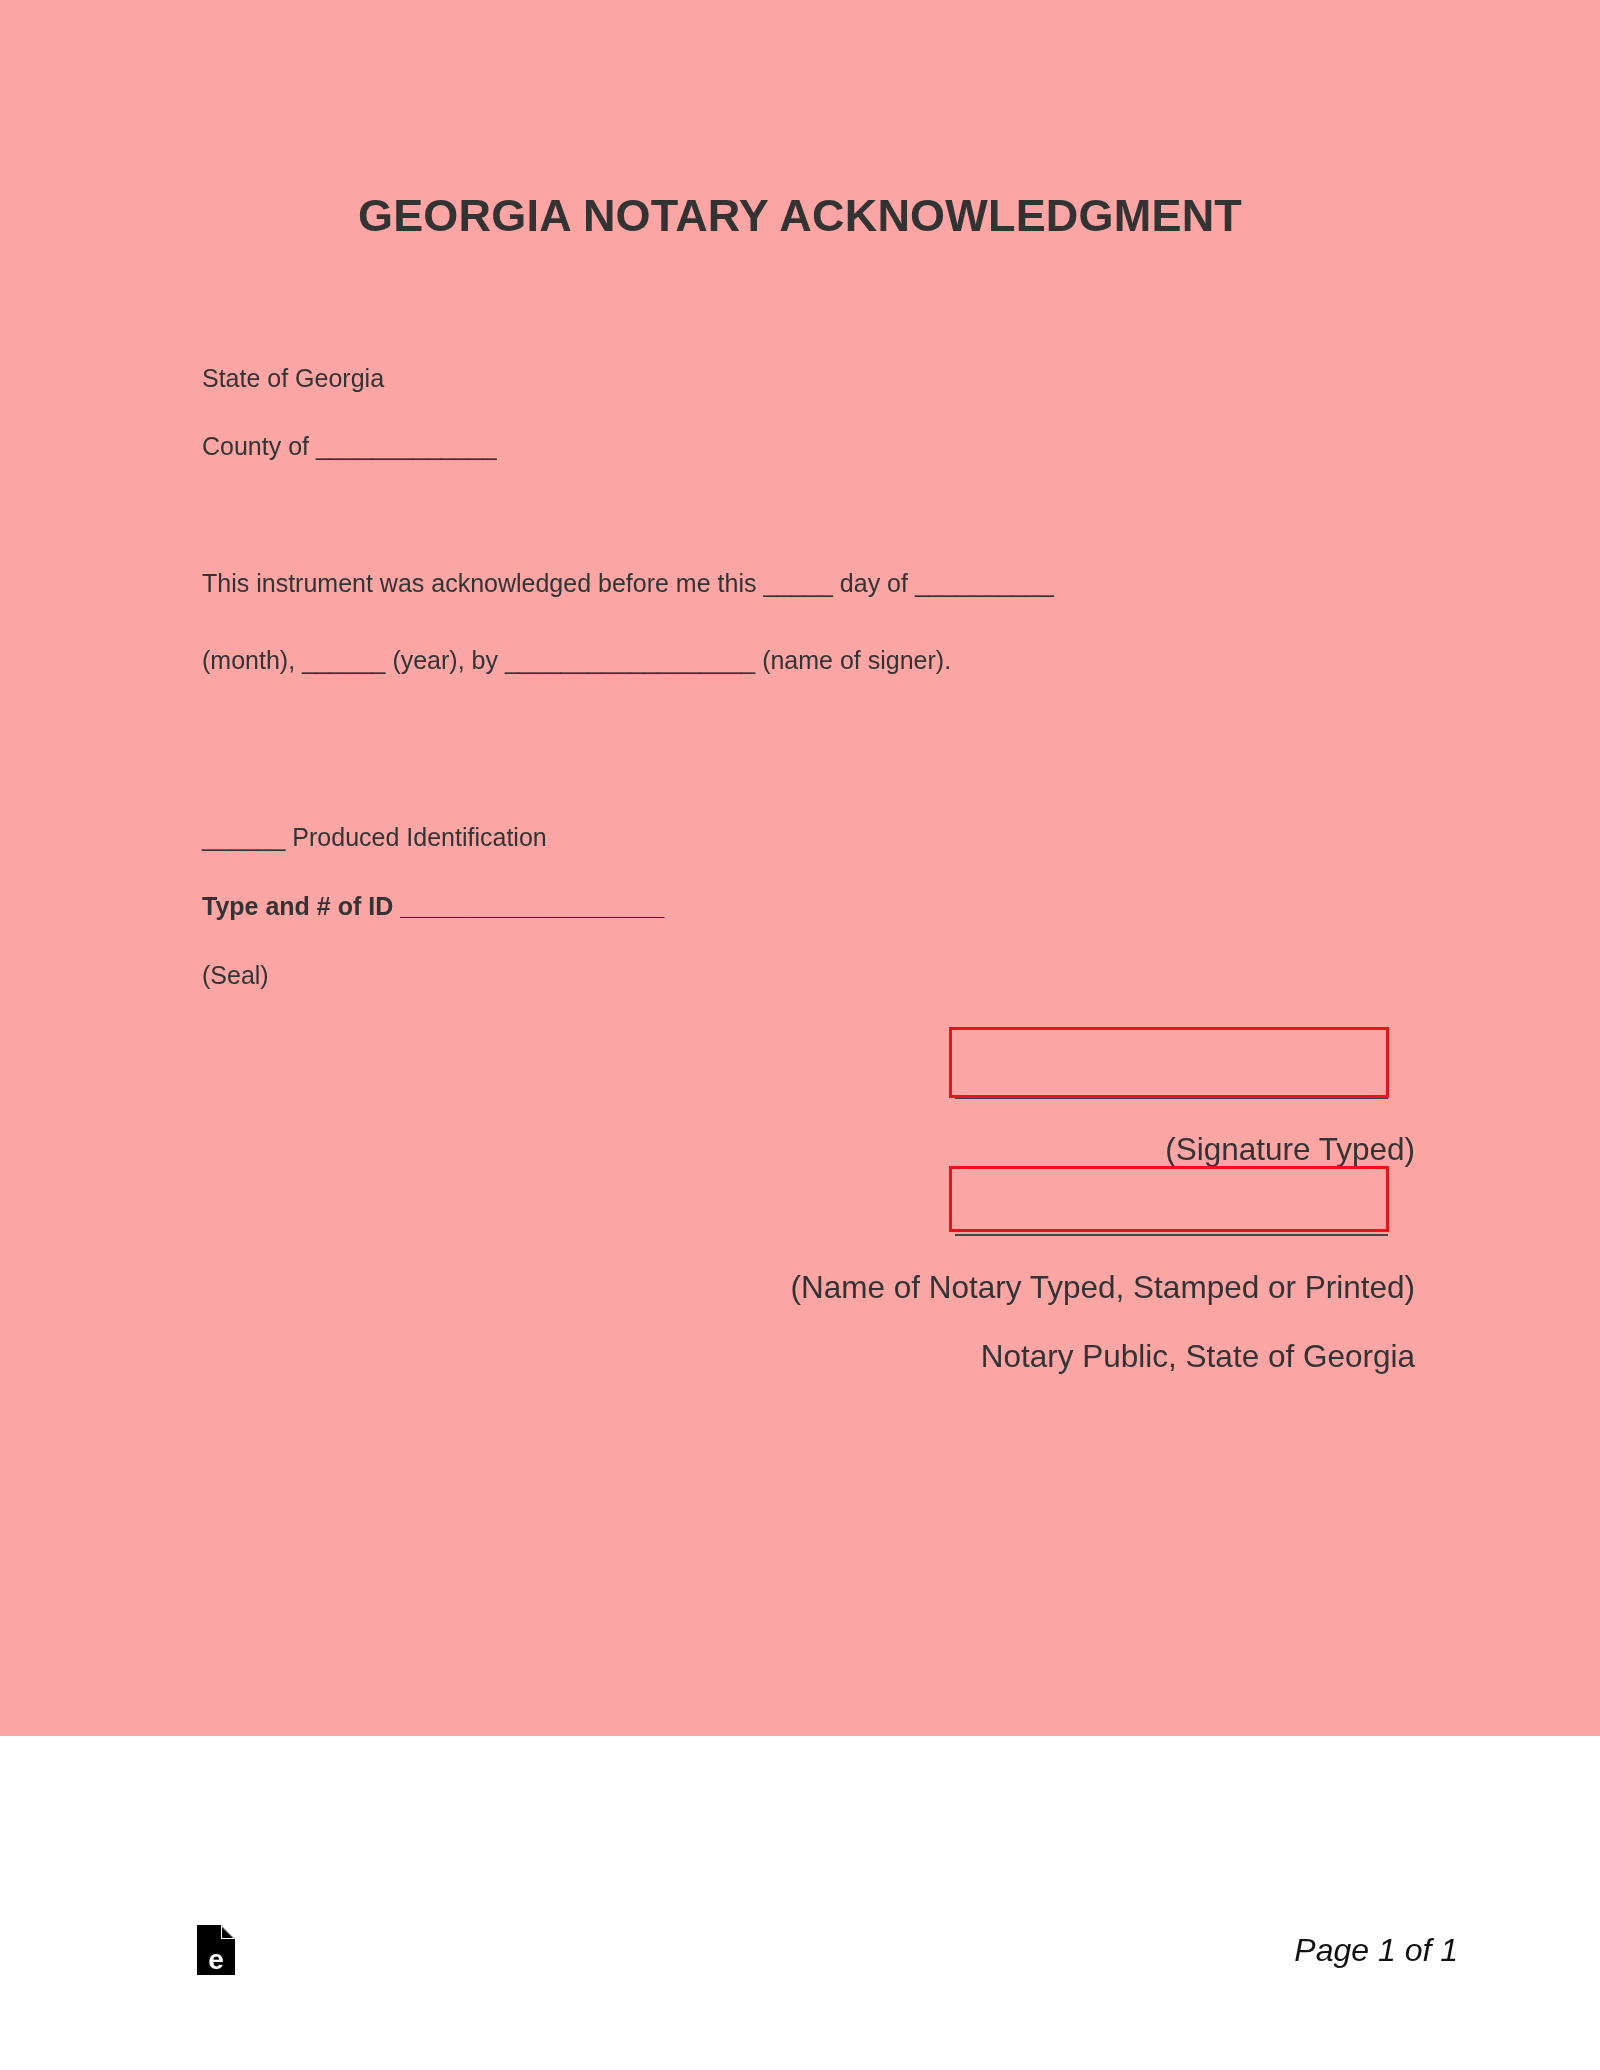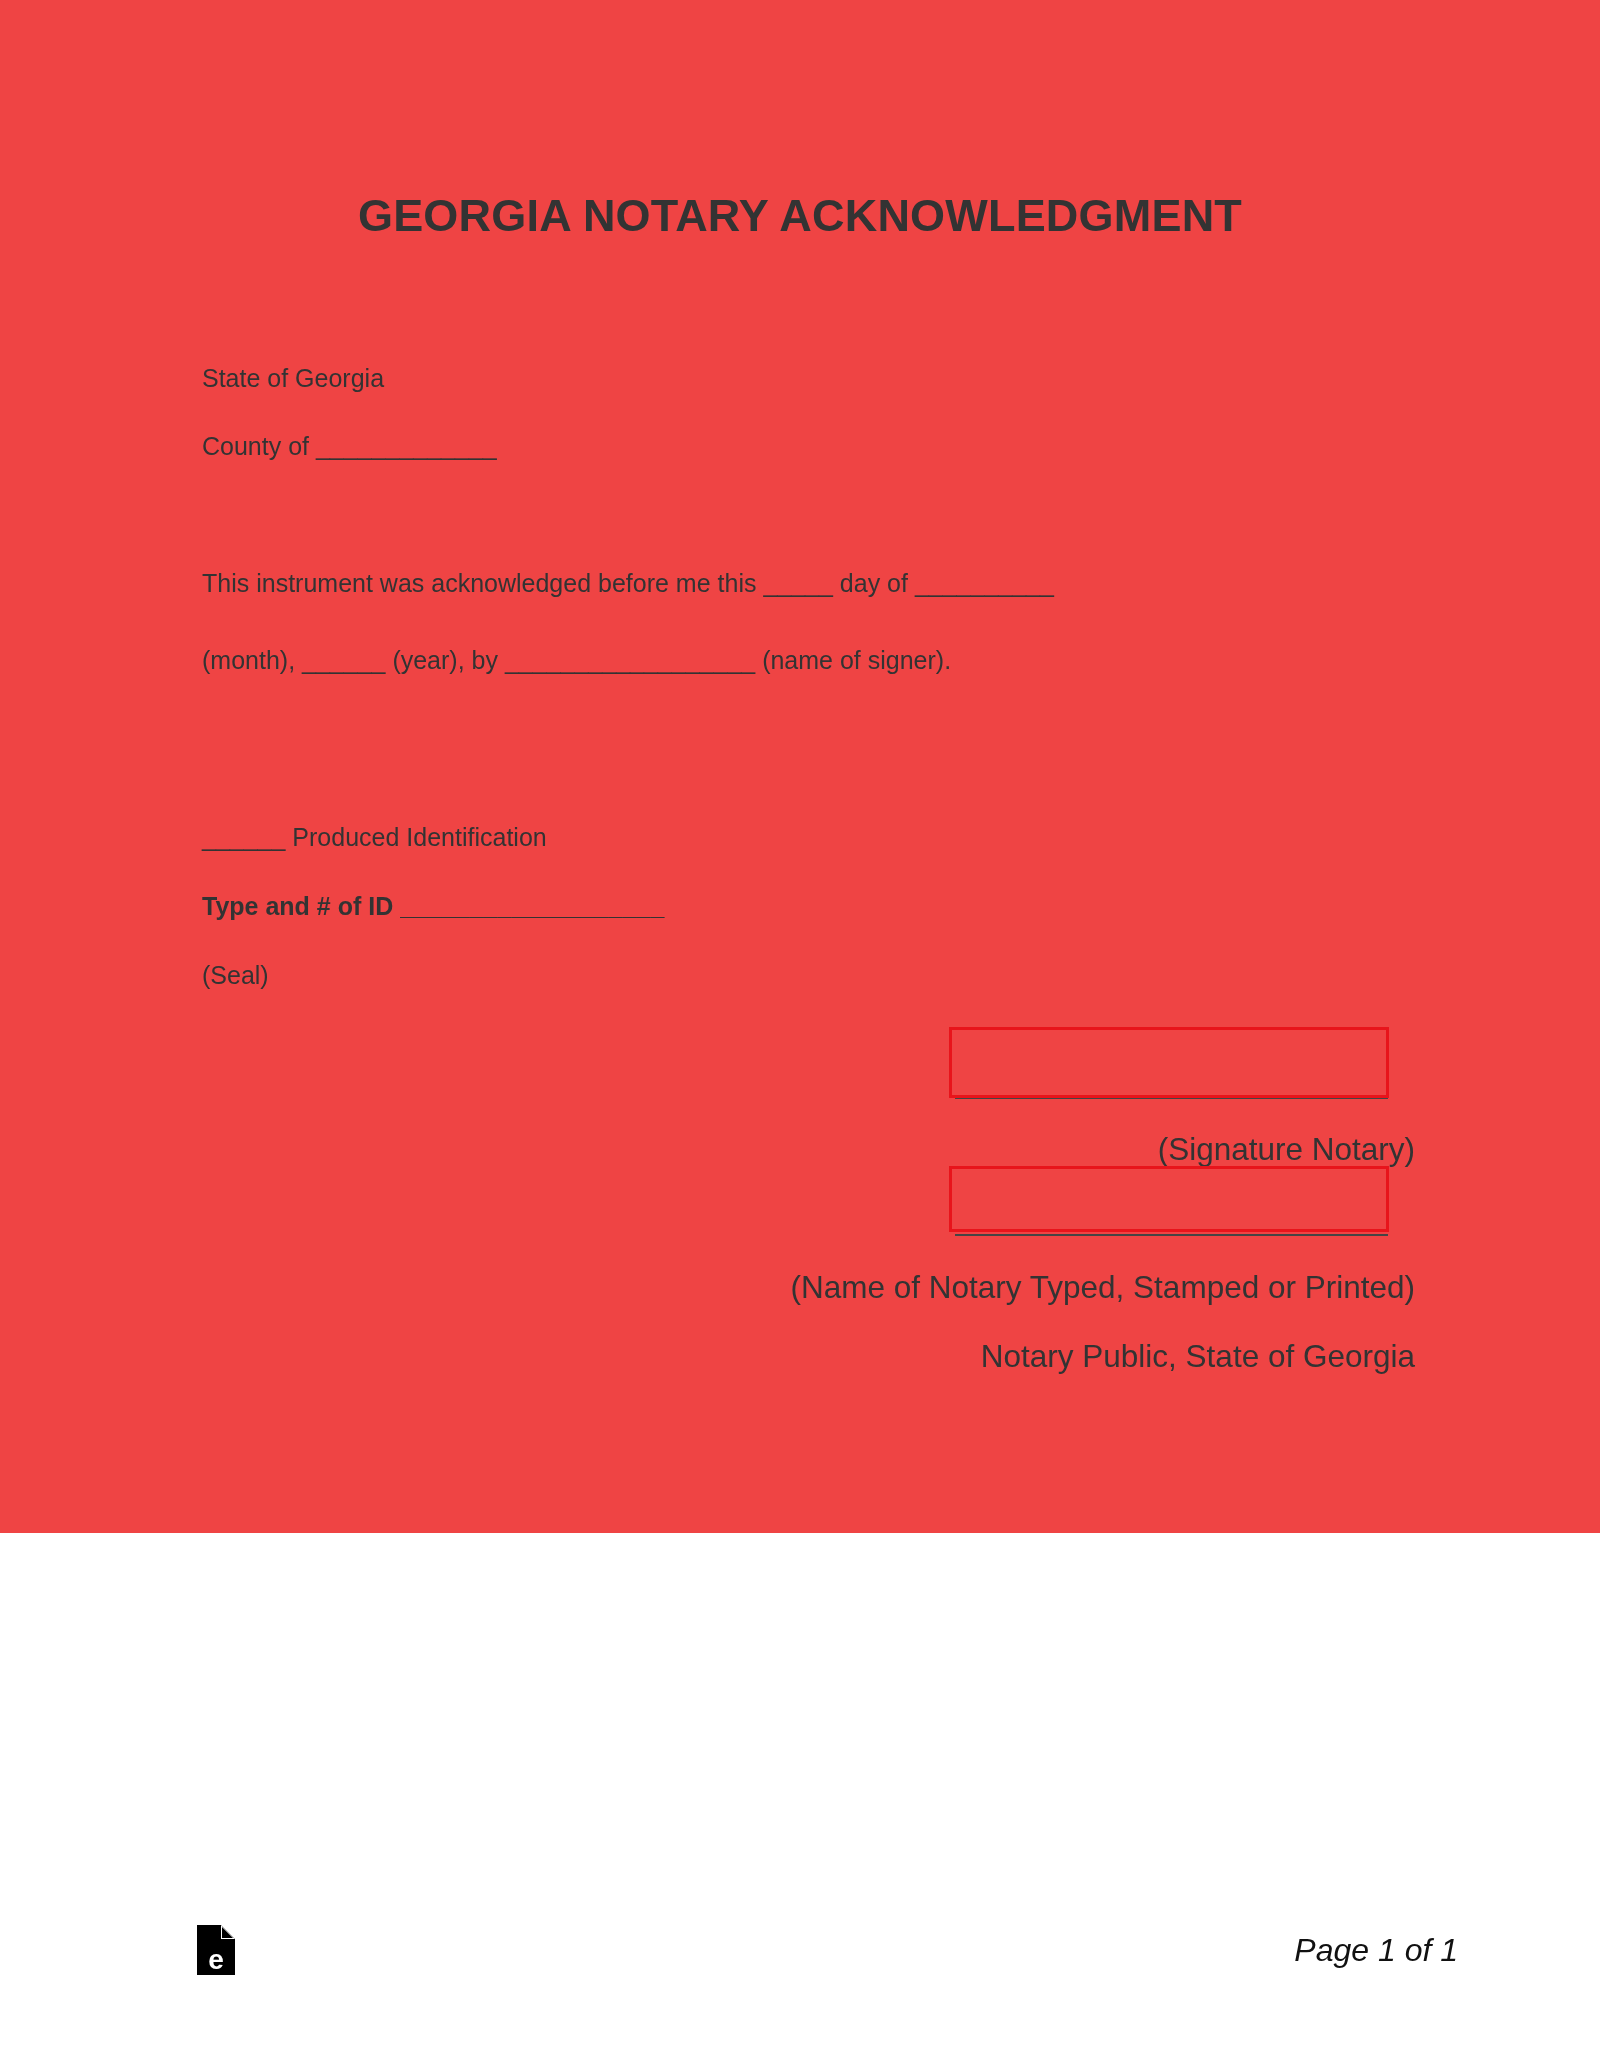--- a/index.html
+++ b/index.html
@@ -12,22 +12,22 @@
       height: 2070px;
       position: relative;
       overflow: hidden;
       font-family: "Liberation Sans", sans-serif;
       color: #333333;
     }
     .page {
       position: absolute;
       left: 0; top: 0;
       width: 1600px;
-      height: 1533px;
-      background: #ef4444;
+      height: 1736px;
+      background: #fca5a5;
     }
     .title {
       position: absolute;
       left: 0;
       width: 1600px;
       top: 188px;
       text-align: center;
       font-weight: bold;
       font-size: 45px;
       letter-spacing: 0.2px;
@@ -97,21 +97,21 @@
 
   <div class="line" style="top:563px;">This instrument was acknowledged before me this _____ day of __________</div>
   <div class="line" style="top:640px;">(month), ______ (year), by __________________ (name of signer).</div>
 
   <div class="line" style="top:817px;">______ Produced Identification</div>
   <div class="line" style="top:886px;font-weight:bold;">Type and # of ID ___________________</div>
   <div class="line" style="top:955px;">(Seal)</div>
 
   <div class="sig-underline" style="top:1097px;"></div>
   <div class="sig-box" style="top:1027px; height:71px;"></div>
-  <div class="right-line" style="top:1129px;">(Signature Notary)</div>
+  <div class="right-line" style="top:1129px;">(Signature Typed)</div>
 
   <div class="sig-underline" style="top:1234px;"></div>
   <div class="sig-box" style="top:1166px; height:66px;"></div>
   <div class="right-line" style="top:1336px;">Notary Public, State of Georgia</div>
   <div class="right-line" style="top:1267px;">(Name of Notary Typed, Stamped or Printed)</div>
 
   <div class="footer-logo">
     <svg width="38" height="50" viewBox="0 0 38 50" xmlns="http://www.w3.org/2000/svg">
       <path d="M0 0 H24 L38 14 V50 H0 Z" fill="#000000"></path>
       <path d="M24 0 V14 H38 Z" fill="#ffffff"></path>

